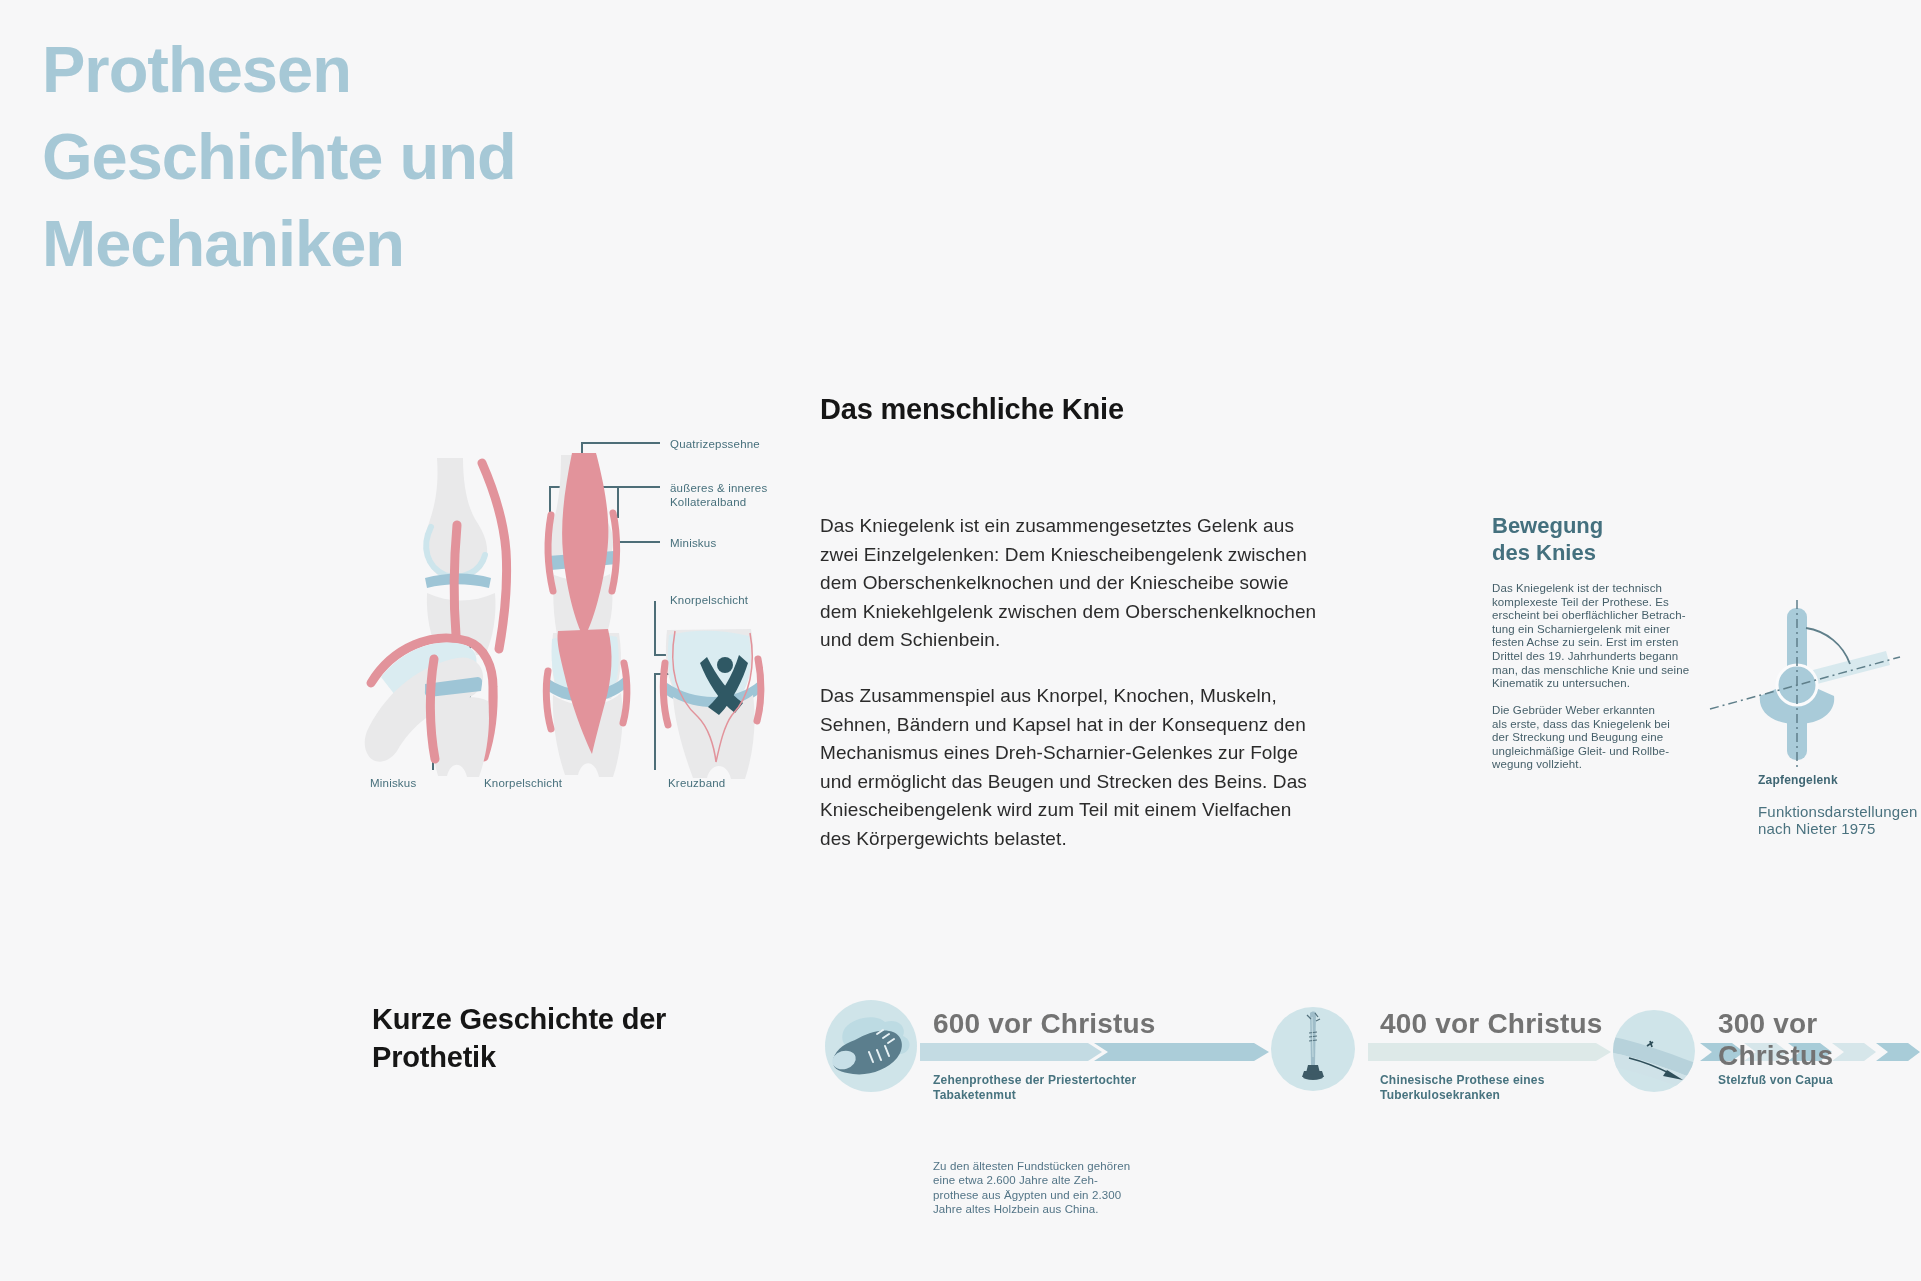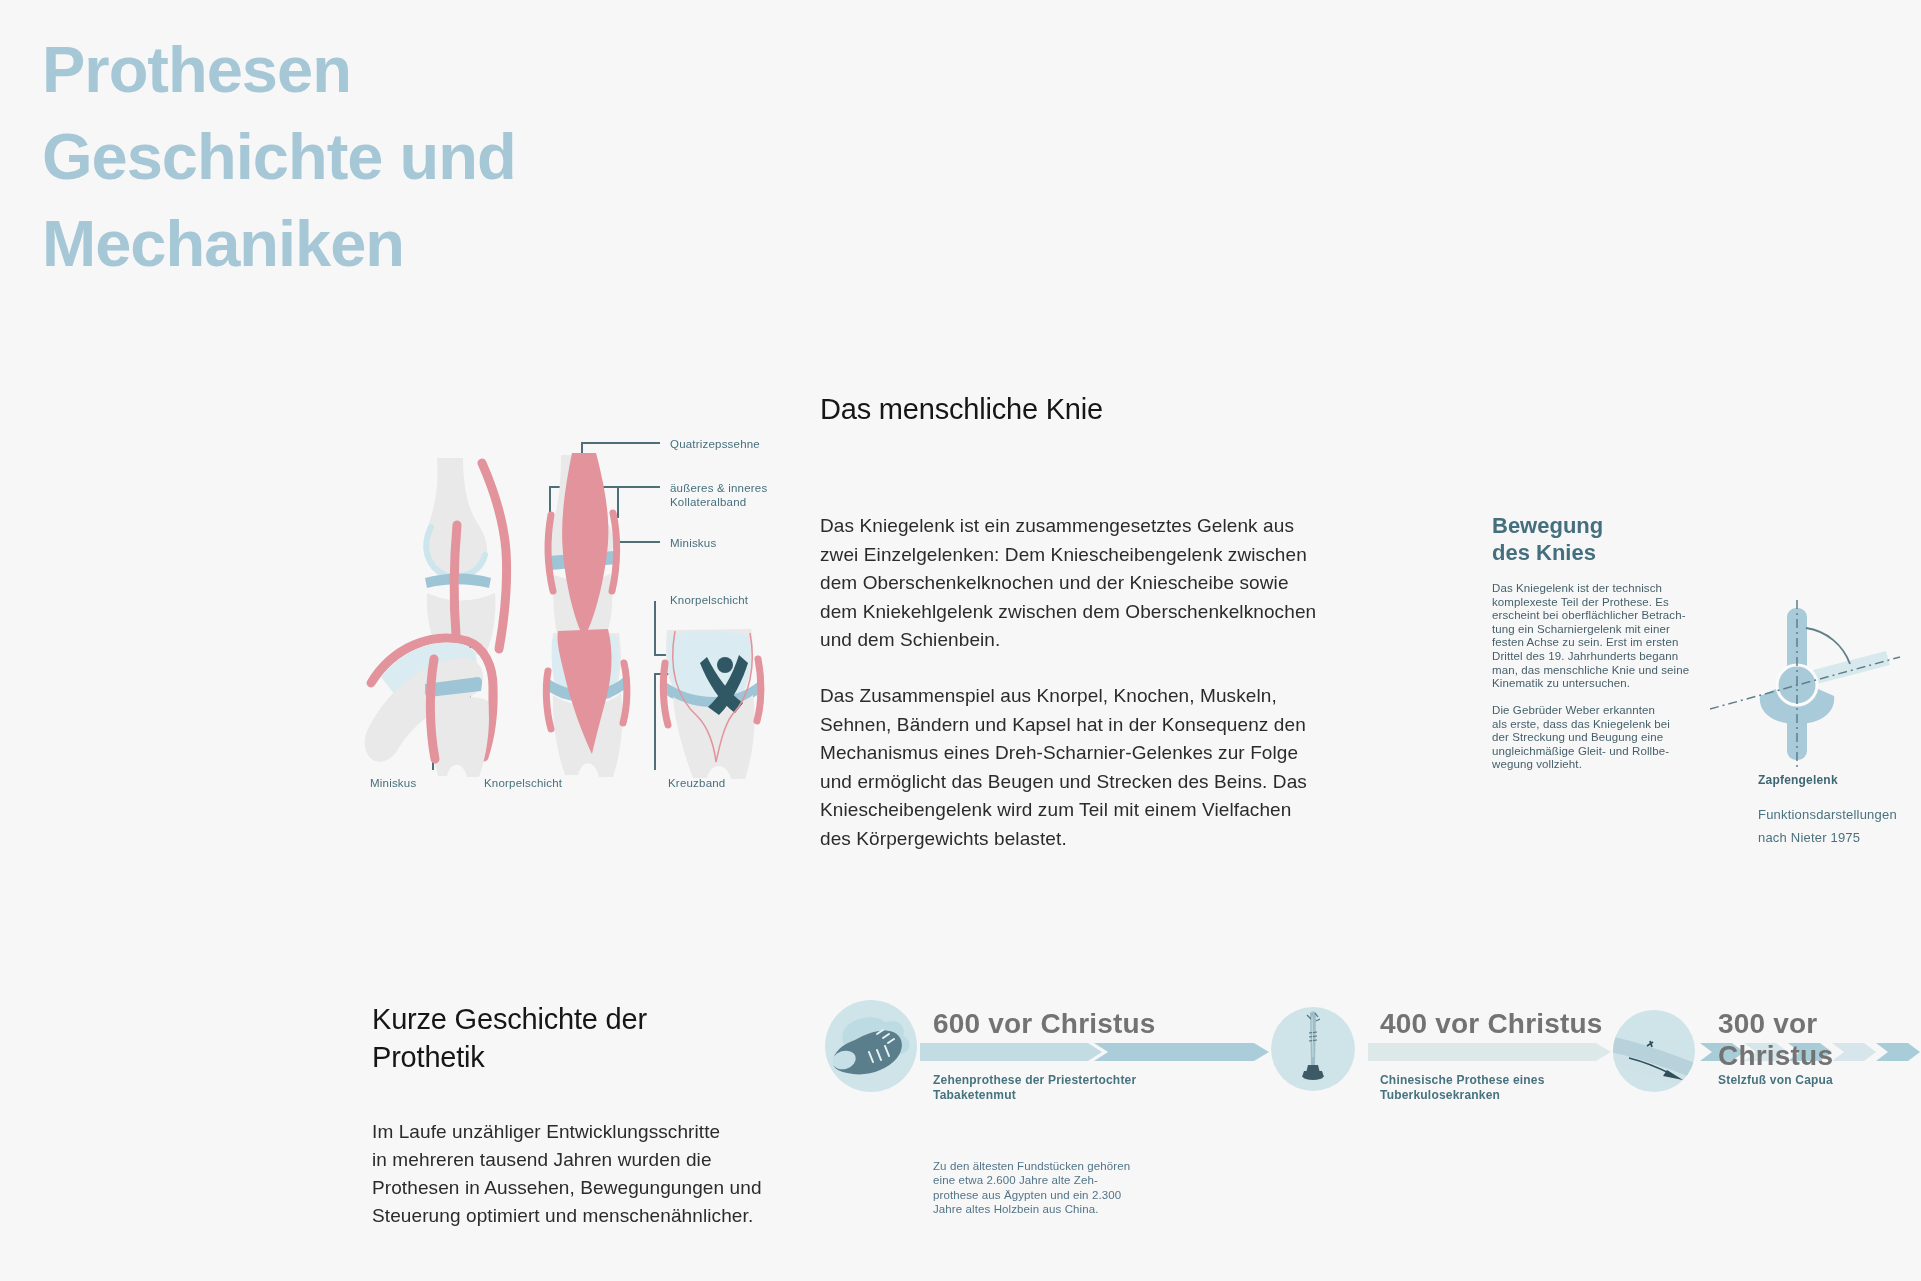--- a/index.html
+++ b/index.html
@@ -9,40 +9,40 @@
     font-family:"Liberation Sans","DejaVu Sans",sans-serif;
   }
   .abs{position:absolute;}
   .pre{white-space:pre-line;}
   .page-title{
     left:36px;top:20px;
     font-size:65px;line-height:87px;font-weight:bold;
     color:#a6c8d6;letter-spacing:-1px;margin:6px;
   }
   .section-heading{
-    font-size:29px;line-height:38px;font-weight:normal;
+    font-size:29px;line-height:38px;font-weight:bold;
     color:#161616;margin:0;letter-spacing:-0.2px;
   }
   .body-text{
     font-size:19px;line-height:28.5px;color:#2b2b2b;letter-spacing:0.1px;
   }
   .diagram-label{
     font-size:11.5px;line-height:14px;color:#47707c;letter-spacing:0.2px;
   }
   .mv-heading{
     font-size:22px;line-height:27px;font-weight:bold;color:#44707e;margin:0;
   }
   .small-text{
     font-size:11.5px;line-height:13.6px;color:#455f69;letter-spacing:0.1px;
   }
   .zapfen-label{
     font-size:12px;font-weight:bold;color:#3f6673;letter-spacing:0.2px;
   }
   .credit-text{
-    font-size:13px;line-height:23px;color:#4a727f;letter-spacing:0.2px;
+    font-size:15px;line-height:17px;color:#4a727f;letter-spacing:0.2px;
   }
   .tl-year{
     font-size:28px;font-weight:bold;color:#737373;letter-spacing:0.2px;
   }
   .tl-caption{
     font-size:12px;line-height:15px;font-weight:bold;color:#47737f;letter-spacing:0.2px;
   }
   .tl-desc{
     font-size:11.5px;line-height:14.4px;color:#527486;letter-spacing:0.1px;margin-top:44px;
   }
@@ -166,24 +166,20 @@
     <line x1="97" y1="22" x2="97" y2="190" stroke="#5f7f8a" stroke-width="1.5" stroke-dasharray="9 4 2 4"></line>
     <line x1="10" y1="131" x2="200" y2="79" stroke="#5f7f8a" stroke-width="1.5" stroke-dasharray="9 4 2 4"></line>
     <path d="M106,50 A55,55 0 0 1 150,86" stroke="#5f7f8a" stroke-width="1.8" fill="none"></path>
   </svg>
   <div class="abs zapfen-label" style="left:1758px;top:773px;">Zapfengelenk</div>
   <div class="abs credit-text pre" style="left:1758px;top:803px;">Funktionsdarstellungen
 nach Nieter 1975</div>
 
   <h2 class="abs section-heading pre" style="left:372px;top:1000px;">Kurze Geschichte der
 Prothetik</h2>
-  <div class="abs body-text pre" style="left:372px;top:1118px;width:420px;line-height:28px;">Im Laufe unzähliger Entwicklungsschritte
-in mehreren tausend Jahren wurden die
-Prothesen in Aussehen, Bewegungungen und
-Steuerung optimiert und menschenähnlicher.</div>
 
   <svg class="abs" style="left:820px;top:1036px;" width="1101" height="32" viewBox="0 0 1101 32">
     <polygon points="100,7 268,7 282,16 268,25 100,25" fill="#c3dbe3"></polygon>
     <polygon points="274,7 434,7 449,16 434,25 274,25 288,16" fill="#abcdd9"></polygon>
     <polygon points="548,7 776,7 791,16 776,25 548,25" fill="#dde9e8"></polygon>
     <polygon points="880,7 912,7 924,16 912,25 880,25 892,16" fill="#a8ccd8"></polygon>
     <polygon points="924,7 956,7 968,16 956,25 924,25 936,16" fill="#d6e6ea"></polygon>
     <polygon points="968,7 1000,7 1012,16 1000,25 968,25 980,16" fill="#a8ccd8"></polygon>
     <polygon points="1012,7 1044,7 1056,16 1044,25 1012,25 1024,16" fill="#d6e6ea"></polygon>
     <polygon points="1056,7 1088,7 1100,16 1088,25 1056,25 1068,16" fill="#a8ccd8"></polygon>

